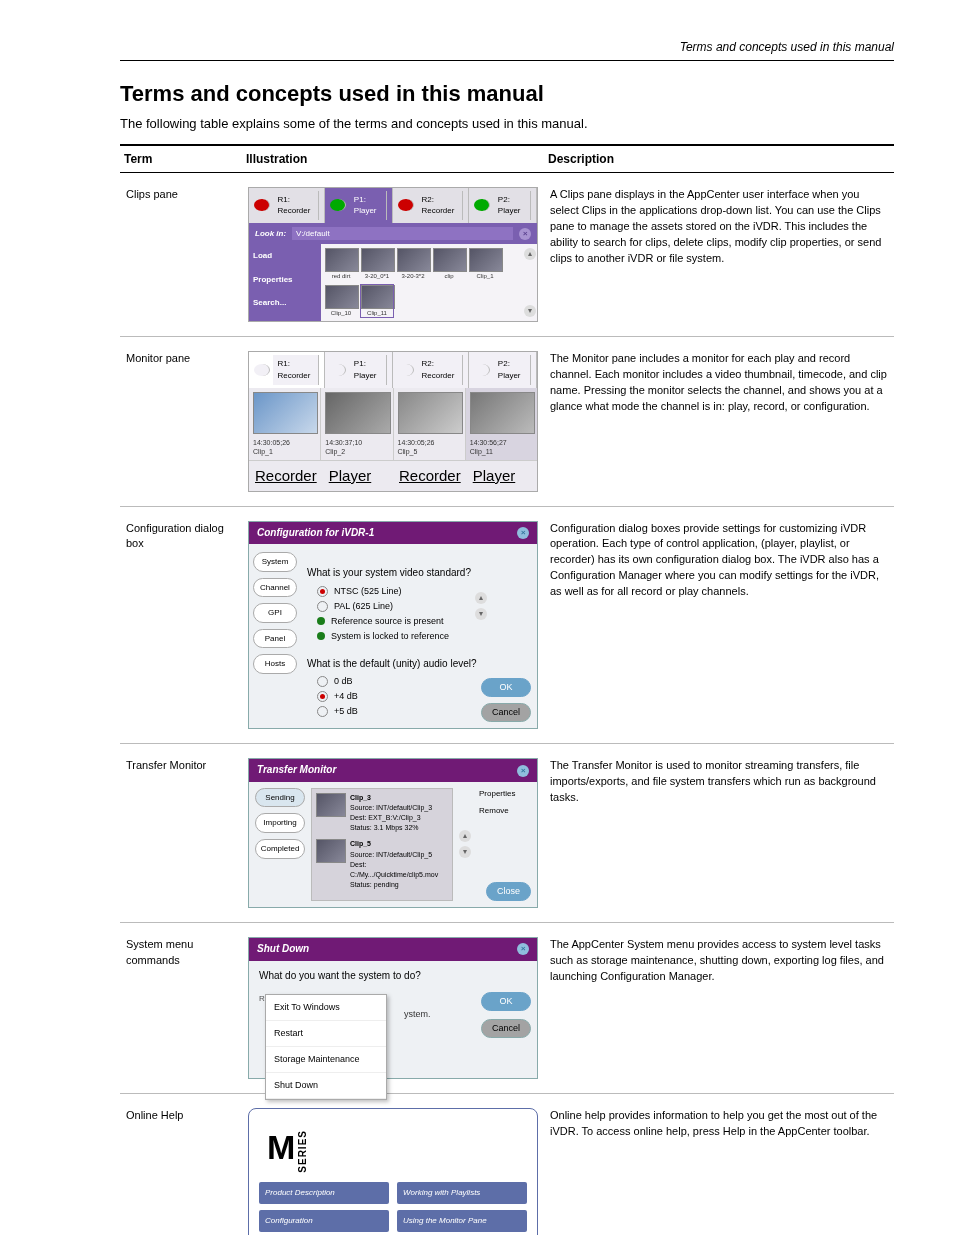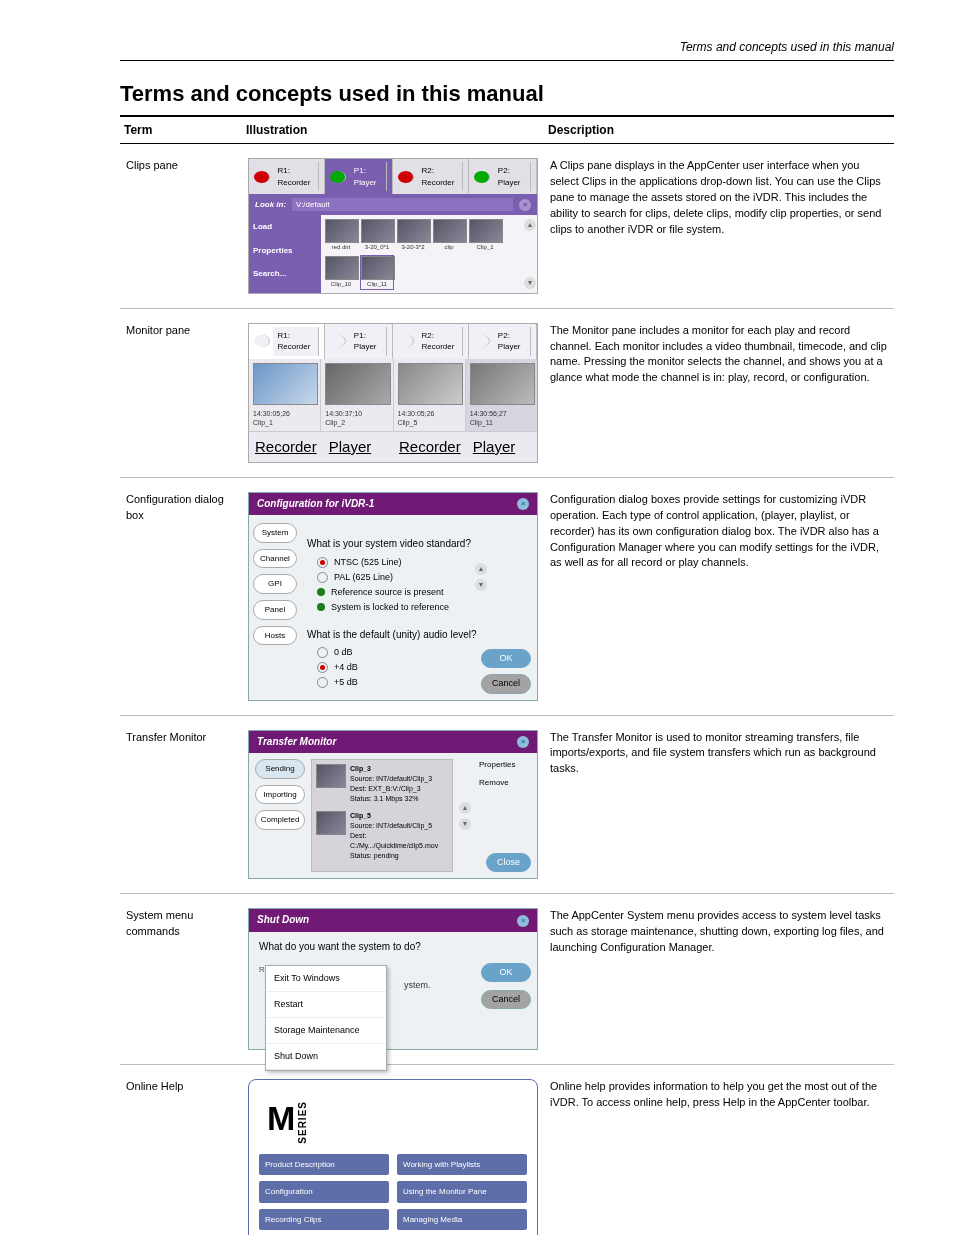--- a/index.html
+++ b/index.html
@@ -85,30 +85,31 @@
   .sd .hint{position:absolute;left:155px;top:70px;font-size:9px;color:#333;}
   .sd-btns{position:absolute;right:6px;top:54px;display:flex;flex-direction:column;gap:8px;}
   .sd .ttl{font-size:8px;color:#555;padding:2px 0 0 10px;}
 
   
   .hlp{border:1.5px solid #5d6ea8;border-radius:8px;padding:10px;background:#fff;}
   .hlp-logo{display:flex;align-items:flex-end;gap:4px;margin:4px 0 10px 8px;}
   .hlp-logo .M{font-size:34px;font-weight:900;font-family:Arial Black,Arial;letter-spacing:-3px;}
   .hlp-logo .ser{writing-mode:vertical-rl;transform:rotate(180deg);font-size:10px;font-weight:bold;letter-spacing:1px;}
   .hlp-grid{display:grid;grid-template-columns:1fr 1fr;gap:6px 8px;}
-  .hlp-grid span{background:#5d6ea8;color:#fff;font-size:8px;padding:5px 6px;border-radius:2px;}
+  .hlp-grid span{background:#5d6ea8;color:#fff;font-size:8px;padding:5px 6px;border-radius:2px;font-style:italic;}
 </style>
 </head>
 <body>
 
 <div class="page">
   <div class="header-line">Terms and concepts used in this manual</div>
   <div class="hr-top"></div>
 
   <div class="sec-title">Terms and concepts used in this manual</div>
+  <div class="intro">The following table explains some of the terms and concepts used in this manual.</div>
 
   <table class="main">
     <thead>
       <tr>
         <th>Term</th>
         <th>Illustration</th>
         <th>Description</th>
       </tr>
     </thead>
     <tbody>

